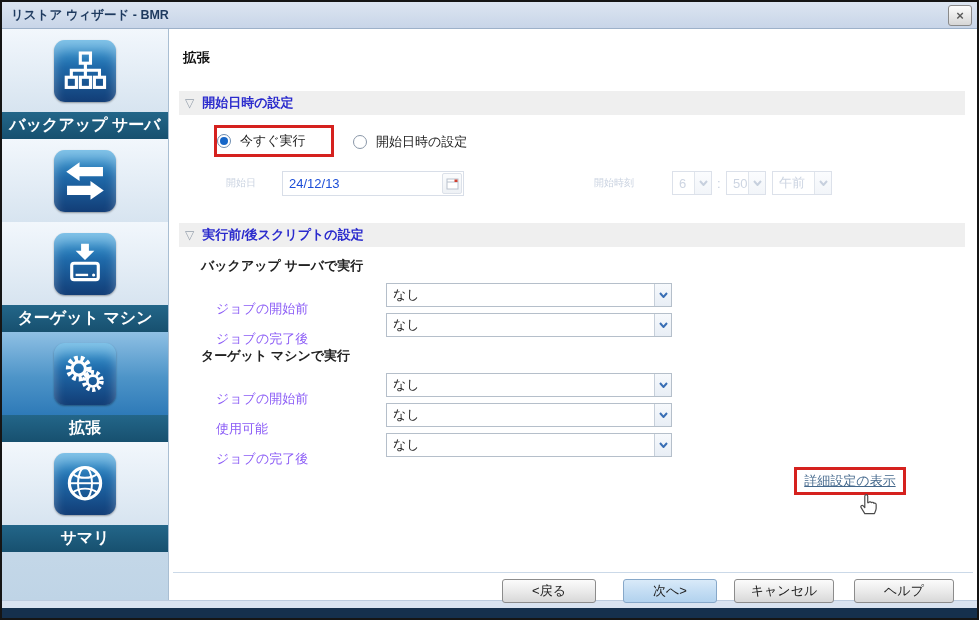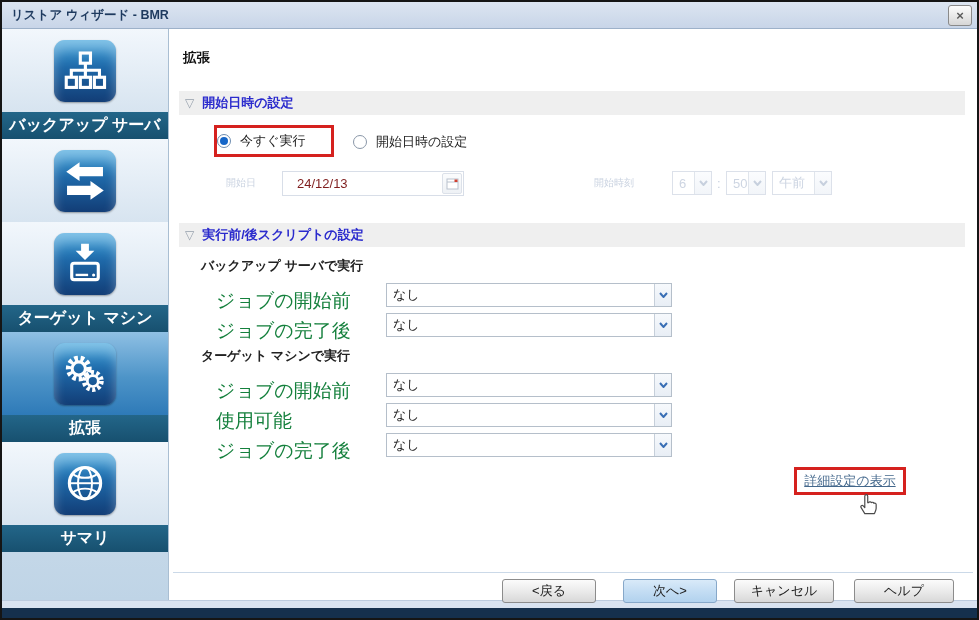--- a/index.html
+++ b/index.html
@@ -77,42 +77,42 @@
   .radio-label { font-size:13px; color:#222; white-space:nowrap; }
   .red-box { position:absolute; border:3px solid #D5211E; }
   #redbox-radio { left:45px; top:96px; width:120px; height:32px; display:flex; align-items:center; padding-left:0; gap:9px; }
 
   
   .dis-label { position:absolute; font-size:10px; color:#C9D2E0; white-space:nowrap; }
   .date-field {
     position:absolute; left:113px; top:142px; width:182px; height:25px;
     background:#fff; border:1px solid #D8DEE8; display:flex; align-items:center;
   }
-  .date-field .val { flex:1; font-size:13px; color:#7f1d1d; padding-left:6px;margin-left:8px; }
+  .date-field .val { flex:1; font-size:13px; color:#1d4ed8; padding-left:6px; }
   .cal-btn {
     width:20px; height:21px; margin-right:1px; border:1px solid #DCE1E9; border-radius:2px;
     background:linear-gradient(180deg,#FBFCFD,#EEF1F5);
     display:flex; align-items:center; justify-content:center;
   }
   .dd {
     position:absolute; height:24px; background:#fff; border:1px solid #B5BFCA;
     display:flex; align-items:stretch;
   }
   .dd .val { flex:1; font-size:13px; color:#222; display:flex; align-items:center; padding-left:6px; white-space:nowrap; overflow:hidden; }
   .dd .arrow {
     width:17px; border-left:1px solid #C6CFDA; background:linear-gradient(180deg,#F6F9FC,#E8EEF5);
     display:flex; align-items:center; justify-content:center; flex:none;
   }
   .dd.disabled { border-color:#DCE1EA; }
   .dd.disabled .val { color:#CDD5E2; }
   .dd.disabled .arrow { border-left-color:#E0E5EC; background:linear-gradient(180deg,#FBFCFE,#F2F5F9); }
   .colon { position:absolute; font-size:13px; color:#C9D2E0; }
 
   .subhead { position:absolute; font-size:13px; font-weight:bold; color:#222; white-space:nowrap; }
-  .row-label { position:absolute; font-size:19px; color:#15803d; white-space:nowrap; }
+  .row-label { position:absolute; font-size:13px; color:#8b5cf6; white-space:nowrap;margin-top:12px; }
 
   
   #redbox-link { left:625px; top:438px; width:112px; height:28px; display:flex; align-items:center; justify-content:center; }
   .adv-link { font-size:13px; color:#44688C; text-decoration:underline; cursor:pointer; white-space:nowrap; }
   .cursor-icon { position:absolute; left:688px; top:462px; }
 
   
   .sep { position:absolute; left:4px; right:4px; top:543px; height:1px; background:#CBD9E8; }
   .btn {
     position:absolute; top:550px; height:24px; border:1px solid #8C8C8C; border-radius:3px;

